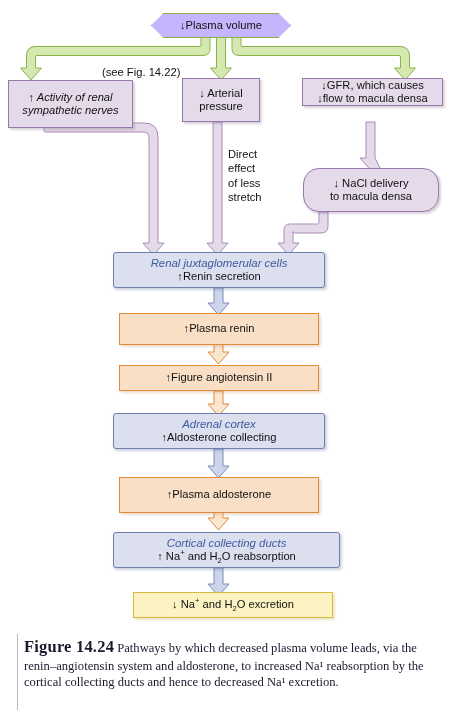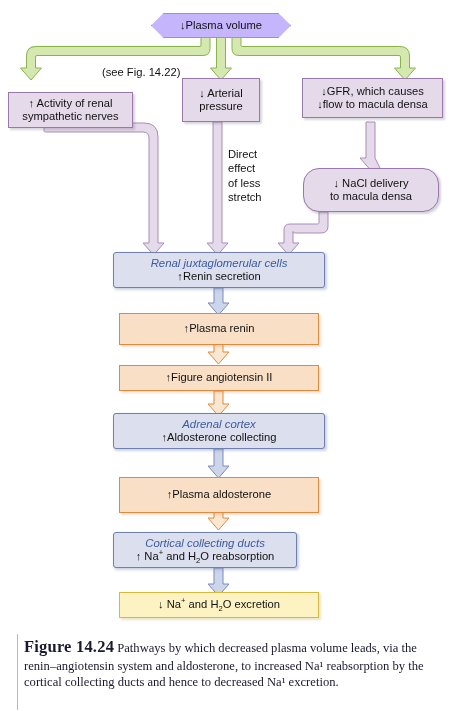--- a/index.html
+++ b/index.html
@@ -63,20 +63,21 @@
     background: #dbdfee;
     border: 1px solid #6f7fae;
     border-radius: 3px;
     box-shadow: 1.5px 1.5px 2.5px rgba(110,125,170,0.35);
   }
   
   .box-yellow {
     background: #fdf3c2;
     border: 1px solid #d9b93b;
     box-shadow: 1.5px 1.5px 2px rgba(190,170,70,0.3);
+    margin-left: 14px;
   }
   
   .box-hex {
     background: #c4b5fd;
     border: 1px solid #8ab44a;
     clip-path: polygon(9% 0%, 91% 0%, 100% 50%, 91% 100%, 9% 100%, 0% 50%);
     box-shadow: 1.5px 1.5px 2px rgba(140,170,90,0.25);
   }
 
   .title-ital {
@@ -193,31 +194,31 @@
   </svg>
 
   <div class="node box-hex" style="left:151px; top:13px; width:140px; height:25px;">
     <span class="ln">↓Plasma volume</span>
   </div>
 
   <div class="plain-label" style="left:102px; top:42px;margin-top:23px;">
     <span>(see Fig. 14.22)</span>
   </div>
 
-  <div class="node box-purple" style="left:8px; top:92px; width:125px; height:36px;">
+  <div class="node box-purple" style="left:8px; top:80px; width:125px; height:48px;font-style:italic;">
     <span class="ln">↑ Activity of renal</span>
     <span class="ln">sympathetic nerves</span>
   </div>
 
   <div class="node box-purple" style="left:182px; top:78px; width:78px; height:44px;">
     <span class="ln">↓ Arterial</span>
     <span class="ln">pressure</span>
   </div>
 
-  <div class="node box-purple" style="left:302px; top:78px; width:141px; height:40px;">
+  <div class="node box-purple" style="left:302px; top:78px; width:141px; height:28px;">
     <span class="ln">↓GFR, which causes</span>
     <span class="ln">↓flow to macula densa</span>
   </div>
 
   <div class="plain-label" style="left:228px; top:147px;">
     <div>Direct</div>
     <div>effect</div>
     <div>of less</div>
     <div>stretch</div>
   </div>
@@ -242,21 +243,21 @@
 
   <div class="node box-blue" style="left:113px; top:413px; width:212px; height:36px;">
     <span class="ln title-ital">Adrenal cortex</span>
     <span class="ln">↑Aldosterone collecting</span>
   </div>
 
   <div class="node box-orange" style="left:119px; top:477px; width:200px; height:36px;">
     <span class="ln">↑Plasma aldosterone</span>
   </div>
 
-  <div class="node box-blue" style="left:113px; top:532px; width:184px; height:36px;align-items:center;">
+  <div class="node box-blue" style="left:113px; top:532px; width:227px; height:36px;align-items:center;">
     <span class="ln title-ital">Cortical collecting ducts</span>
     <span class="ln">
       <span>↑ Na</span><sup>+</sup><span> and H</span><sub>2</sub><span>O reabsorption</span>
     </span>
   </div>
 
   <div class="node box-yellow" style="left:119px; top:592px; width:200px; height:26px;">
     <span class="ln">
       <span>↓ Na</span><sup>+</sup><span> and H</span><sub>2</sub><span>O excretion</span>
     </span>

